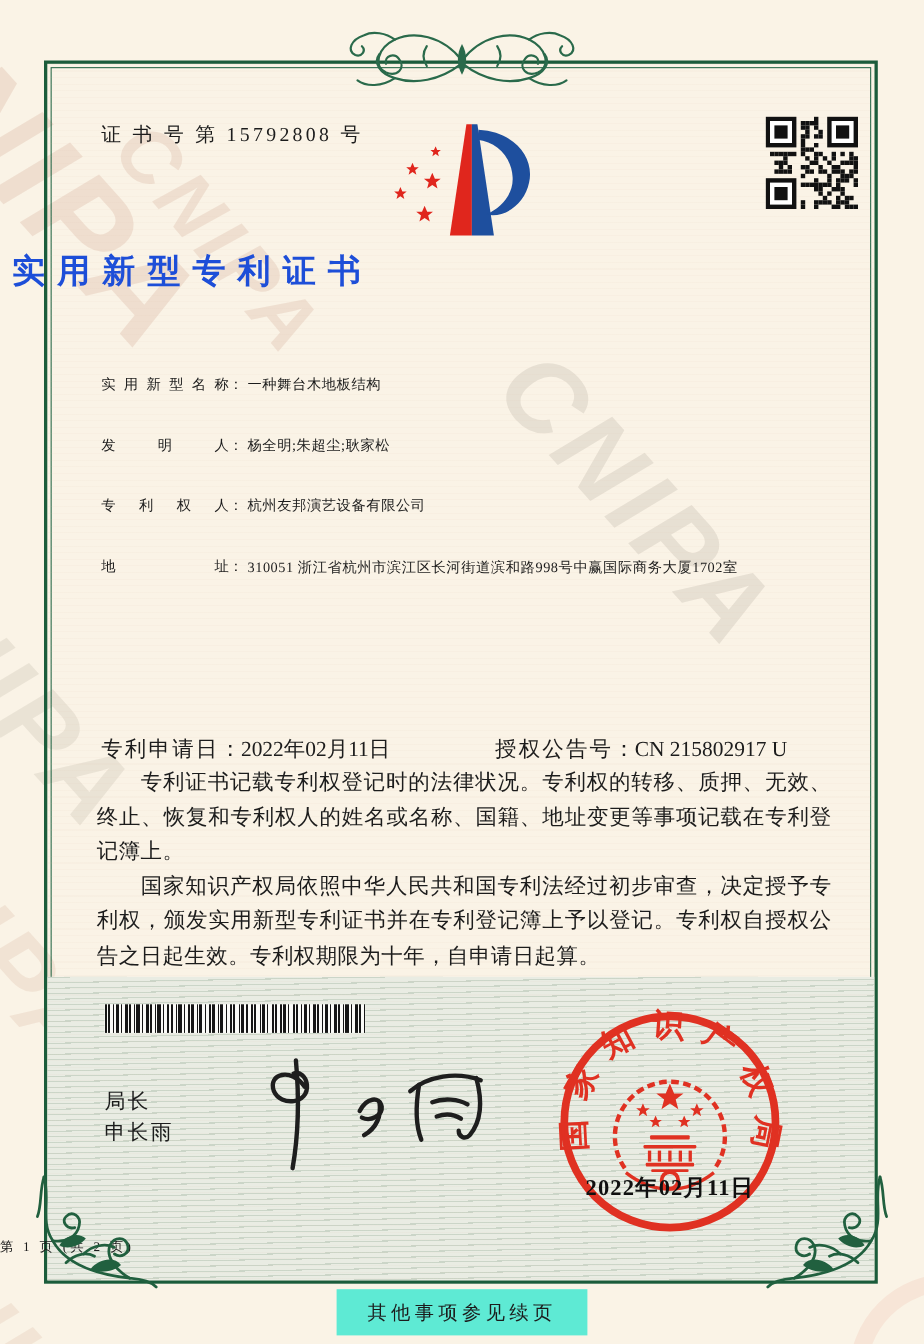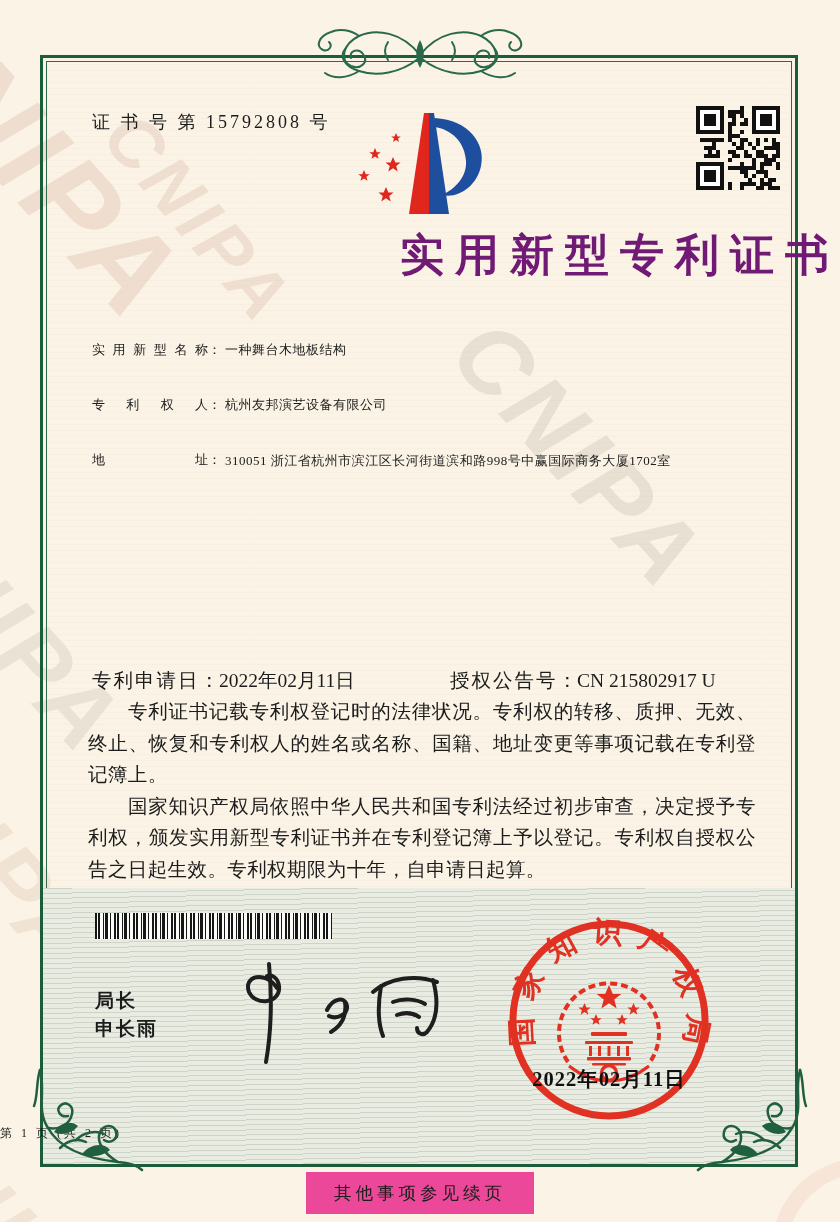--- a/index.html
+++ b/index.html
@@ -30,23 +30,23 @@
     position:absolute;inset:0;pointer-events:none;
     background-image:repeating-linear-gradient(180deg,rgba(219,188,168,.07) 0 1px,rgba(255,255,255,0) 1px 6px);
   }
   
   .orn{position:absolute;z-index:3;pointer-events:none;}
   
   .cert-no{position:absolute;left:92px;top:110px;z-index:2;font-size:18px;letter-spacing:3px;}
   .logo{position:absolute;left:352px;top:108px;z-index:2;}
   .qr{position:absolute;left:696px;top:106px;z-index:2;}
   .title{
-    position:absolute;left:0;right:0;top:226px;z-index:2;text-align:right;
-    font-size:44px;font-weight:900;letter-spacing:11px;text-indent:11px;
-    font-family:"Liberation Serif","DejaVu Serif",serif;color:#701a75;
+    position:absolute;left:0;right:0;top:226px;z-index:2;text-align:left;
+    font-size:30px;font-weight:900;letter-spacing:11px;text-indent:11px;
+    font-family:"Liberation Serif","DejaVu Serif",serif;color:#1d4ed8;
   }
   
   .fields{position:absolute;left:92px;top:336px;width:668px;z-index:2;font-size:13px;line-height:27px;}
   .f-row{margin-bottom:28px;white-space:nowrap;}
   .f-label{display:inline-block;width:116px;text-align:justify;text-align-last:justify;vertical-align:top;}
   .f-colon{display:inline-block;vertical-align:top;}
   .f-value{display:inline-block;vertical-align:top;margin-left:4px;letter-spacing:.5px;}
   .f-row.addr{white-space:normal;}
   .f-row.addr .f-value{max-width:516px;line-height:30px;}
   .grant-row{position:absolute;left:92px;top:667px;width:668px;z-index:2;font-size:19.5px;white-space:nowrap;}
@@ -60,40 +60,40 @@
   .body-text p{margin:0;text-indent:2.05em;}
   
   .barcode{
     position:absolute;left:95px;top:913px;width:237px;height:26px;z-index:2;
     background:repeating-linear-gradient(90deg,
       #161616 0 2px,#fbfbf8 2px 3px,#161616 3px 5px,#fbfbf8 5px 8px,
       #161616 8px 9px,#fbfbf8 9px 10px,#161616 10px 13px,#fbfbf8 13px 15px,
       #161616 15px 16px,#fbfbf8 16px 19px);
   }
   .comm-title,.comm-name{
-    position:absolute;left:95px;z-index:2;font-size:19px;font-weight:700;
+    position:absolute;left:95px;z-index:2;font-size:19px;font-weight:400;
     font-family:"Liberation Sans","DejaVu Sans",sans-serif;letter-spacing:2px;
   }
   .comm-title{top:988px;}
   .comm-name{top:1016px;}
   .sig{position:absolute;left:225px;top:958px;z-index:3;}
   .seal{position:absolute;left:505px;top:916px;width:208px;height:208px;z-index:4;}
   .seal-date{
     position:absolute;left:-14px;right:-14px;top:149px;text-align:center;z-index:5;
     font-size:20.5px;font-weight:700;color:#101010;letter-spacing:1px;white-space:nowrap;
   }
   .page-ind{
     position:absolute;left:0;right:0;top:1125px;z-index:2;text-align:left;
     font-size:12px;letter-spacing:3px;
   }
   .note{
     position:absolute;left:0;right:0;top:1172px;z-index:2;text-align:center;
   }
   .note span{
-    display:inline-block;background:#ec4899;padding:9px 28px;font-size:17.5px;letter-spacing:4px;
+    display:inline-block;background:#5eead4;padding:9px 28px;font-size:17.5px;letter-spacing:4px;
   }
   .ghost-ring{
     position:absolute;left:772px;top:1158px;width:150px;height:150px;border-radius:50%;
     border:16px solid rgba(232,150,128,.14);z-index:0;
   }
 </style>
 </head>
 <body>
 
 <span class="wm" style="left:-52px;top:-40px;font-size:120px;color:rgba(214,176,156,.30);transform:rotate(48deg);">CNIPA</span>
@@ -298,20 +298,23 @@
     <rect x="8" y="64" width="12" height="12" fill="#111"></rect>
   </svg>
 
 <div class="title">实用新型专利证书</div>
 
 <div class="fields">
   <div class="f-row">
     <span class="f-label">实用新型名称</span><span class="f-colon">：</span><span class="f-value">一种舞台木地板结构</span>
   </div>
   <div class="f-row">
+    <span class="f-label">发明人</span><span class="f-colon">：</span><span class="f-value">杨全明;朱超尘;耿家松</span>
+  </div>
+  <div class="f-row">
     <span class="f-label">专利权人</span><span class="f-colon">：</span><span class="f-value">杭州友邦演艺设备有限公司</span>
   </div>
   <div class="f-row addr">
     <span class="f-label">地址</span><span class="f-colon">：</span><span class="f-value">310051 浙江省杭州市滨江区长河街道滨和路998号中赢国际商务大厦1702室</span>
   </div>
 </div>
 
 <div class="grant-row">
   <span class="g-label">专利申请日</span><span>：</span><span>2022年02月11日</span>
   <span class="grant-no">

